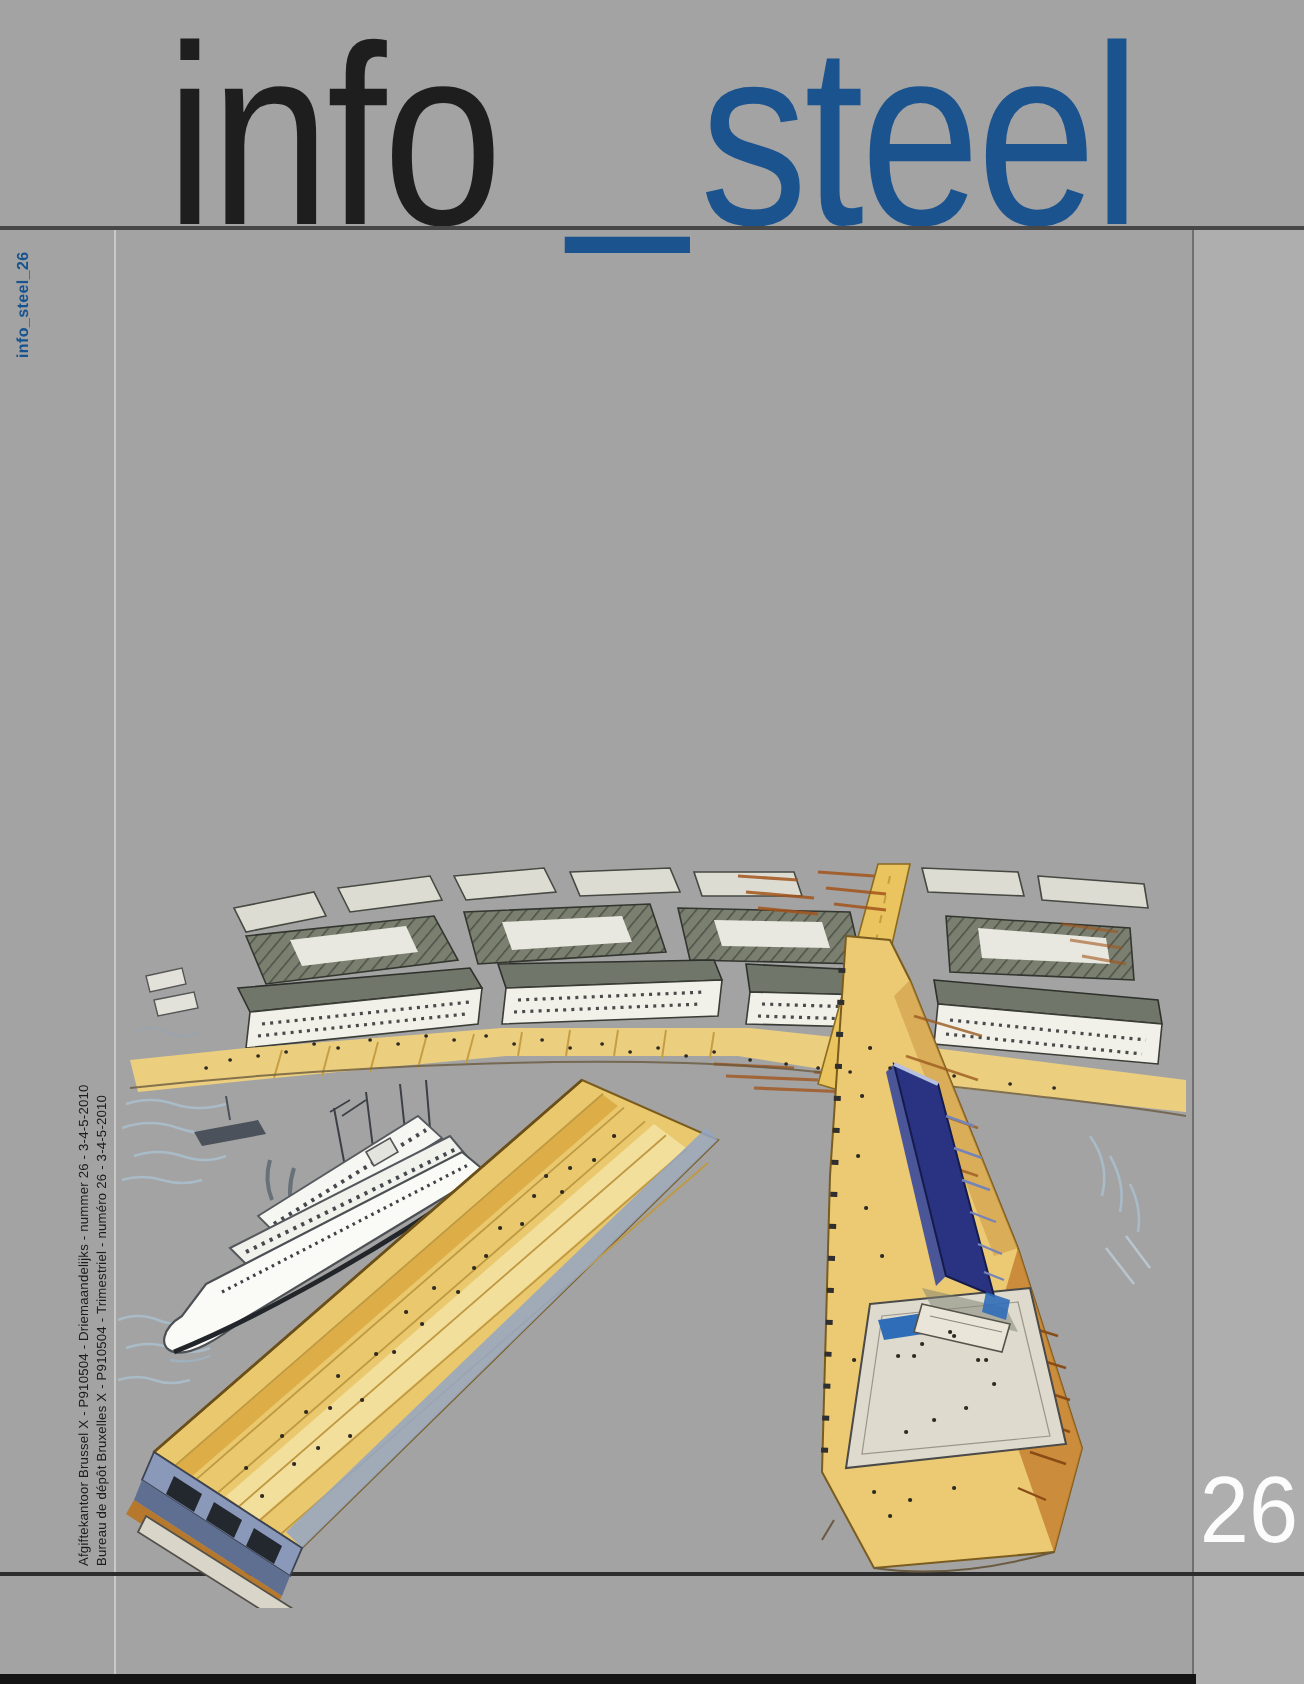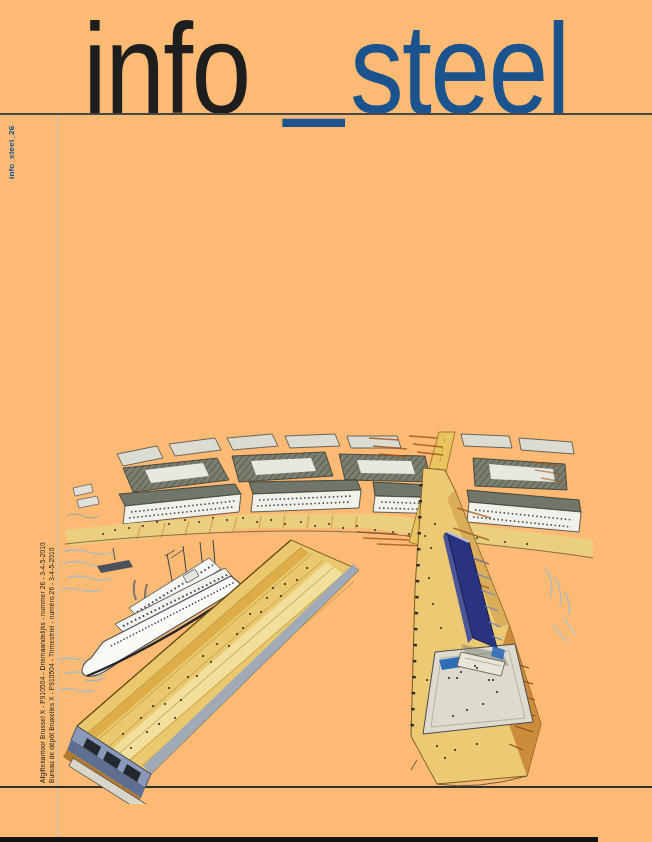--- a/index.html
+++ b/index.html
@@ -1,17 +1,17 @@
 <!DOCTYPE html>
 <html><head>
 <meta charset="utf-8">
 <style>
   html,body{margin:0;padding:0;background:#fff;}
   .page{
-    position:relative;width:652px;height:842px;background:#fdba74;overflow:hidden;
+    position:relative;width:652px;height:842px;background:#a3a3a3;overflow:hidden;
     font-family:"Liberation Sans",sans-serif;outline:1px solid #e3e3e3;
   }
   
   .title-part{
     position:absolute;top:5px;line-height:1;font-size:128px;font-weight:300;
     letter-spacing:-2px;transform:scaleX(0.84);transform-origin:left center;white-space:nowrap;
   }
   #title-info{left:83px;color:#1e1e1e;}
   #title-steel{left:350px;color:#1b538f;}
   #title-underscore{
@@ -46,20 +46,23 @@
 
   <div class="title-part" id="title-info">info</div>
   <div id="title-underscore">_</div>
   <div class="title-part" id="title-steel">steel</div>
 
   <div class="rule-top"></div>
   <div class="margin-divider"></div>
   <div class="rule-bottom"></div>
   <div class="bottom-bar"></div>
 
+  <div class="sidebar">
+    <div class="issue-number">26</div>
+  </div>
 
   <div class="rot spine-label">info_steel_26</div>
   <div class="rot mailing">
     <div>Afgiftekantoor Brussel X - P910504 - Driemaandelijks - nummer 26 - 3-4-5-2010</div>
     <div>Bureau de dépôt Bruxelles X - P910504 - Trimestriel - numéro 26 - 3-4-5-2010</div>
   </div>
 
   <svg class="illustration" viewBox="0 0 540 376">
     <defs>
       <pattern id="hatchR" width="5" height="5" patternUnits="userSpaceOnUse" patternTransform="rotate(40)">

